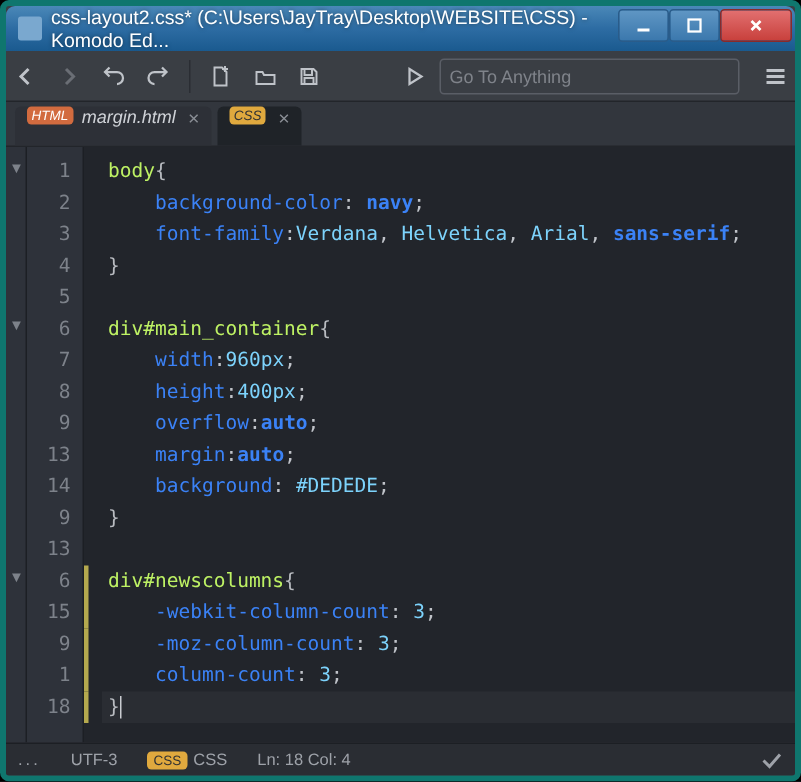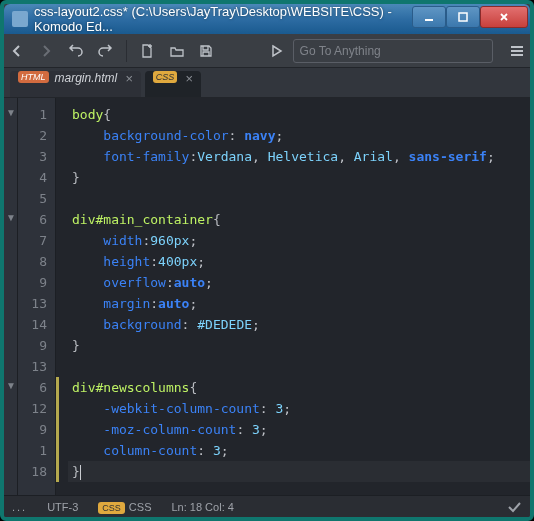--- a/index.html
+++ b/index.html
@@ -297,21 +297,21 @@
         <div>5</div>
         <div>6</div>
         <div>7</div>
         <div>8</div>
         <div>9</div>
         <div>13</div>
         <div>14</div>
         <div>9</div>
         <div>13</div>
         <div>6</div>
-        <div>12</div>
+        <div>15</div>
         <div>9</div>
         <div>1</div>
         <div>18</div>
       </div>
     <div class="code" id="code"><div class="line"><span><span class="sel">body</span><span class="brace">{</span></span></div><div class="line"><span>    <span class="prop">background-color</span><span class="punc">:</span> <span class="keyw">navy</span><span class="punc">;</span></span></div><div class="line"><span>    <span class="prop">font-family</span><span class="punc">:</span><span class="val">Verdana</span><span class="punc">,</span> <span class="val">Helvetica</span><span class="punc">,</span> <span class="val">Arial</span><span class="punc">,</span> <span class="keyw">sans-serif</span><span class="punc">;</span></span></div><div class="line"><span><span class="brace">}</span></span></div><div class="line"><span>&nbsp;</span></div><div class="line"><span><span class="sel">div#main_container</span><span class="brace">{</span></span></div><div class="line"><span>    <span class="prop">width</span><span class="punc">:</span><span class="val">960px</span><span class="punc">;</span></span></div><div class="line"><span>    <span class="prop">height</span><span class="punc">:</span><span class="val">400px</span><span class="punc">;</span></span></div><div class="line"><span>    <span class="prop">overflow</span><span class="punc">:</span><span class="keyw">auto</span><span class="punc">;</span></span></div><div class="line"><span>    <span class="prop">margin</span><span class="punc">:</span><span class="keyw">auto</span><span class="punc">;</span></span></div><div class="line"><span>    <span class="prop">background</span><span class="punc">:</span> <span class="val">#DEDEDE</span><span class="punc">;</span></span></div><div class="line"><span><span class="brace">}</span></span></div><div class="line"><span>&nbsp;</span></div><div class="line"><span class="mod"></span><span><span class="sel">div#newscolumns</span><span class="brace">{</span></span></div><div class="line"><span class="mod"></span><span>    <span class="prop">-webkit-column-count</span><span class="punc">:</span> <span class="val">3</span><span class="punc">;</span></span></div><div class="line"><span class="mod"></span><span>    <span class="prop">-moz-column-count</span><span class="punc">:</span> <span class="val">3</span><span class="punc">;</span></span></div><div class="line"><span class="mod"></span><span>    <span class="prop">column-count</span><span class="punc">:</span> <span class="val">3</span><span class="punc">;</span></span></div><div class="line cursor-line"><span class="mod"></span><span><span class="brace">}</span><span class="cursor"></span></span></div></div>
   </div>
 
   <div class="statusbar">
     <span class="dots">...</span>
     <span>UTF-3</span>

